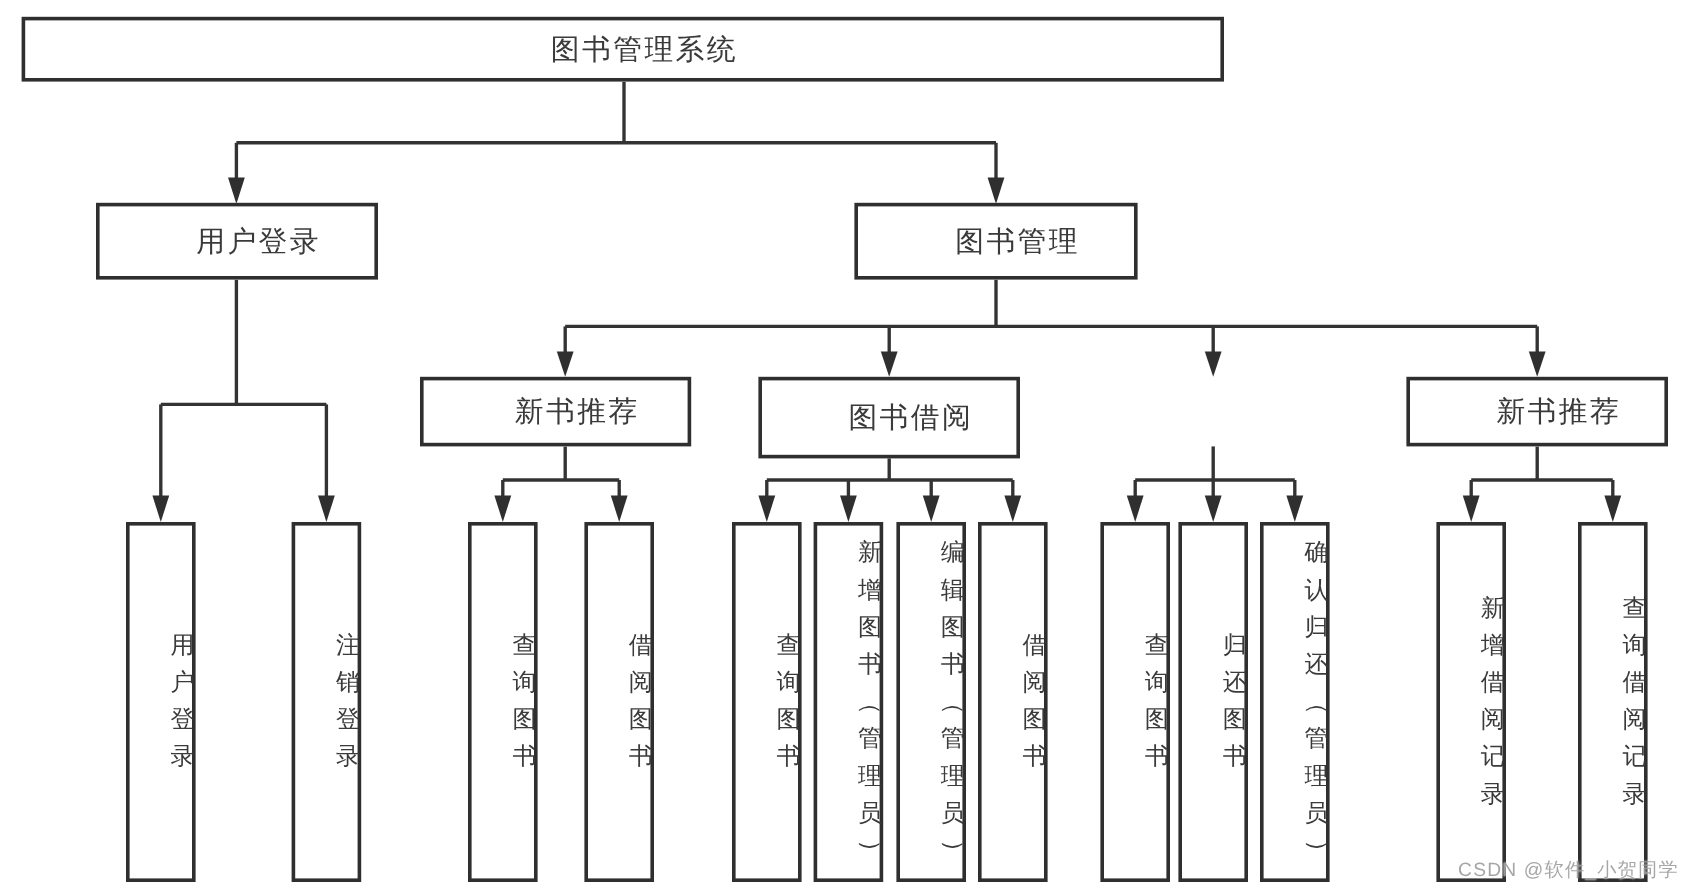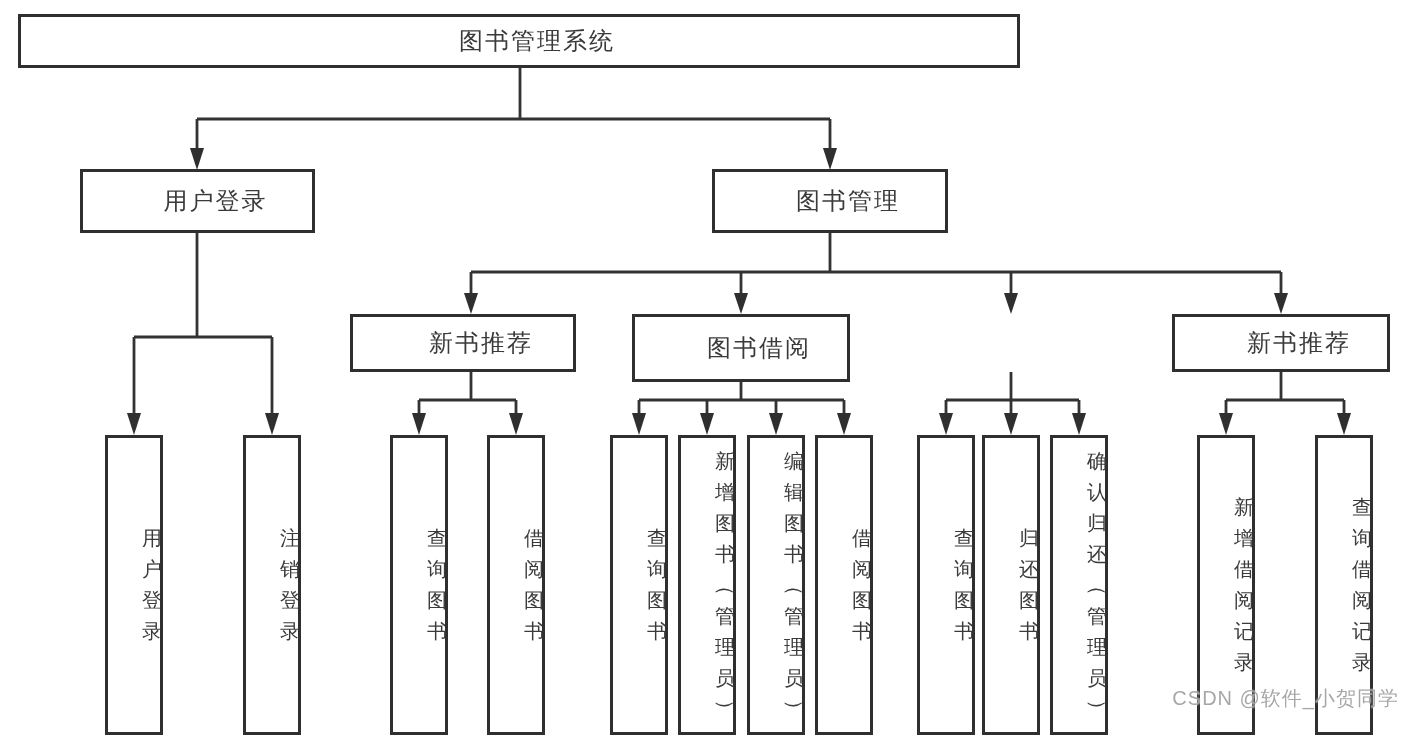--- a/index.html
+++ b/index.html
@@ -30,22 +30,22 @@
   .node.leaf{width:58px;height:300px;top:435px;}
   .v-label{
     display:flex;flex-direction:column;align-items:center;justify-content:center;
     height:100%;width:100%;
     font-size:20px;color:#3a3a3a;
   }
   .v-char{display:block;height:31px;line-height:31px;text-align:center;}
   .v-char.rot{transform:rotate(90deg);}
   .watermark{
     position:absolute;
-    right:6px;top:685px;
-    font-size:20px;
+    right:6px;top:715px;
+    font-size:16px;
     color:rgba(150,150,150,0.85);
     text-shadow:0 0 2px #ffffff;
     letter-spacing:1px;
     z-index:3;
     white-space:nowrap;
   }
 </style>
 </head>
 <body>
 

